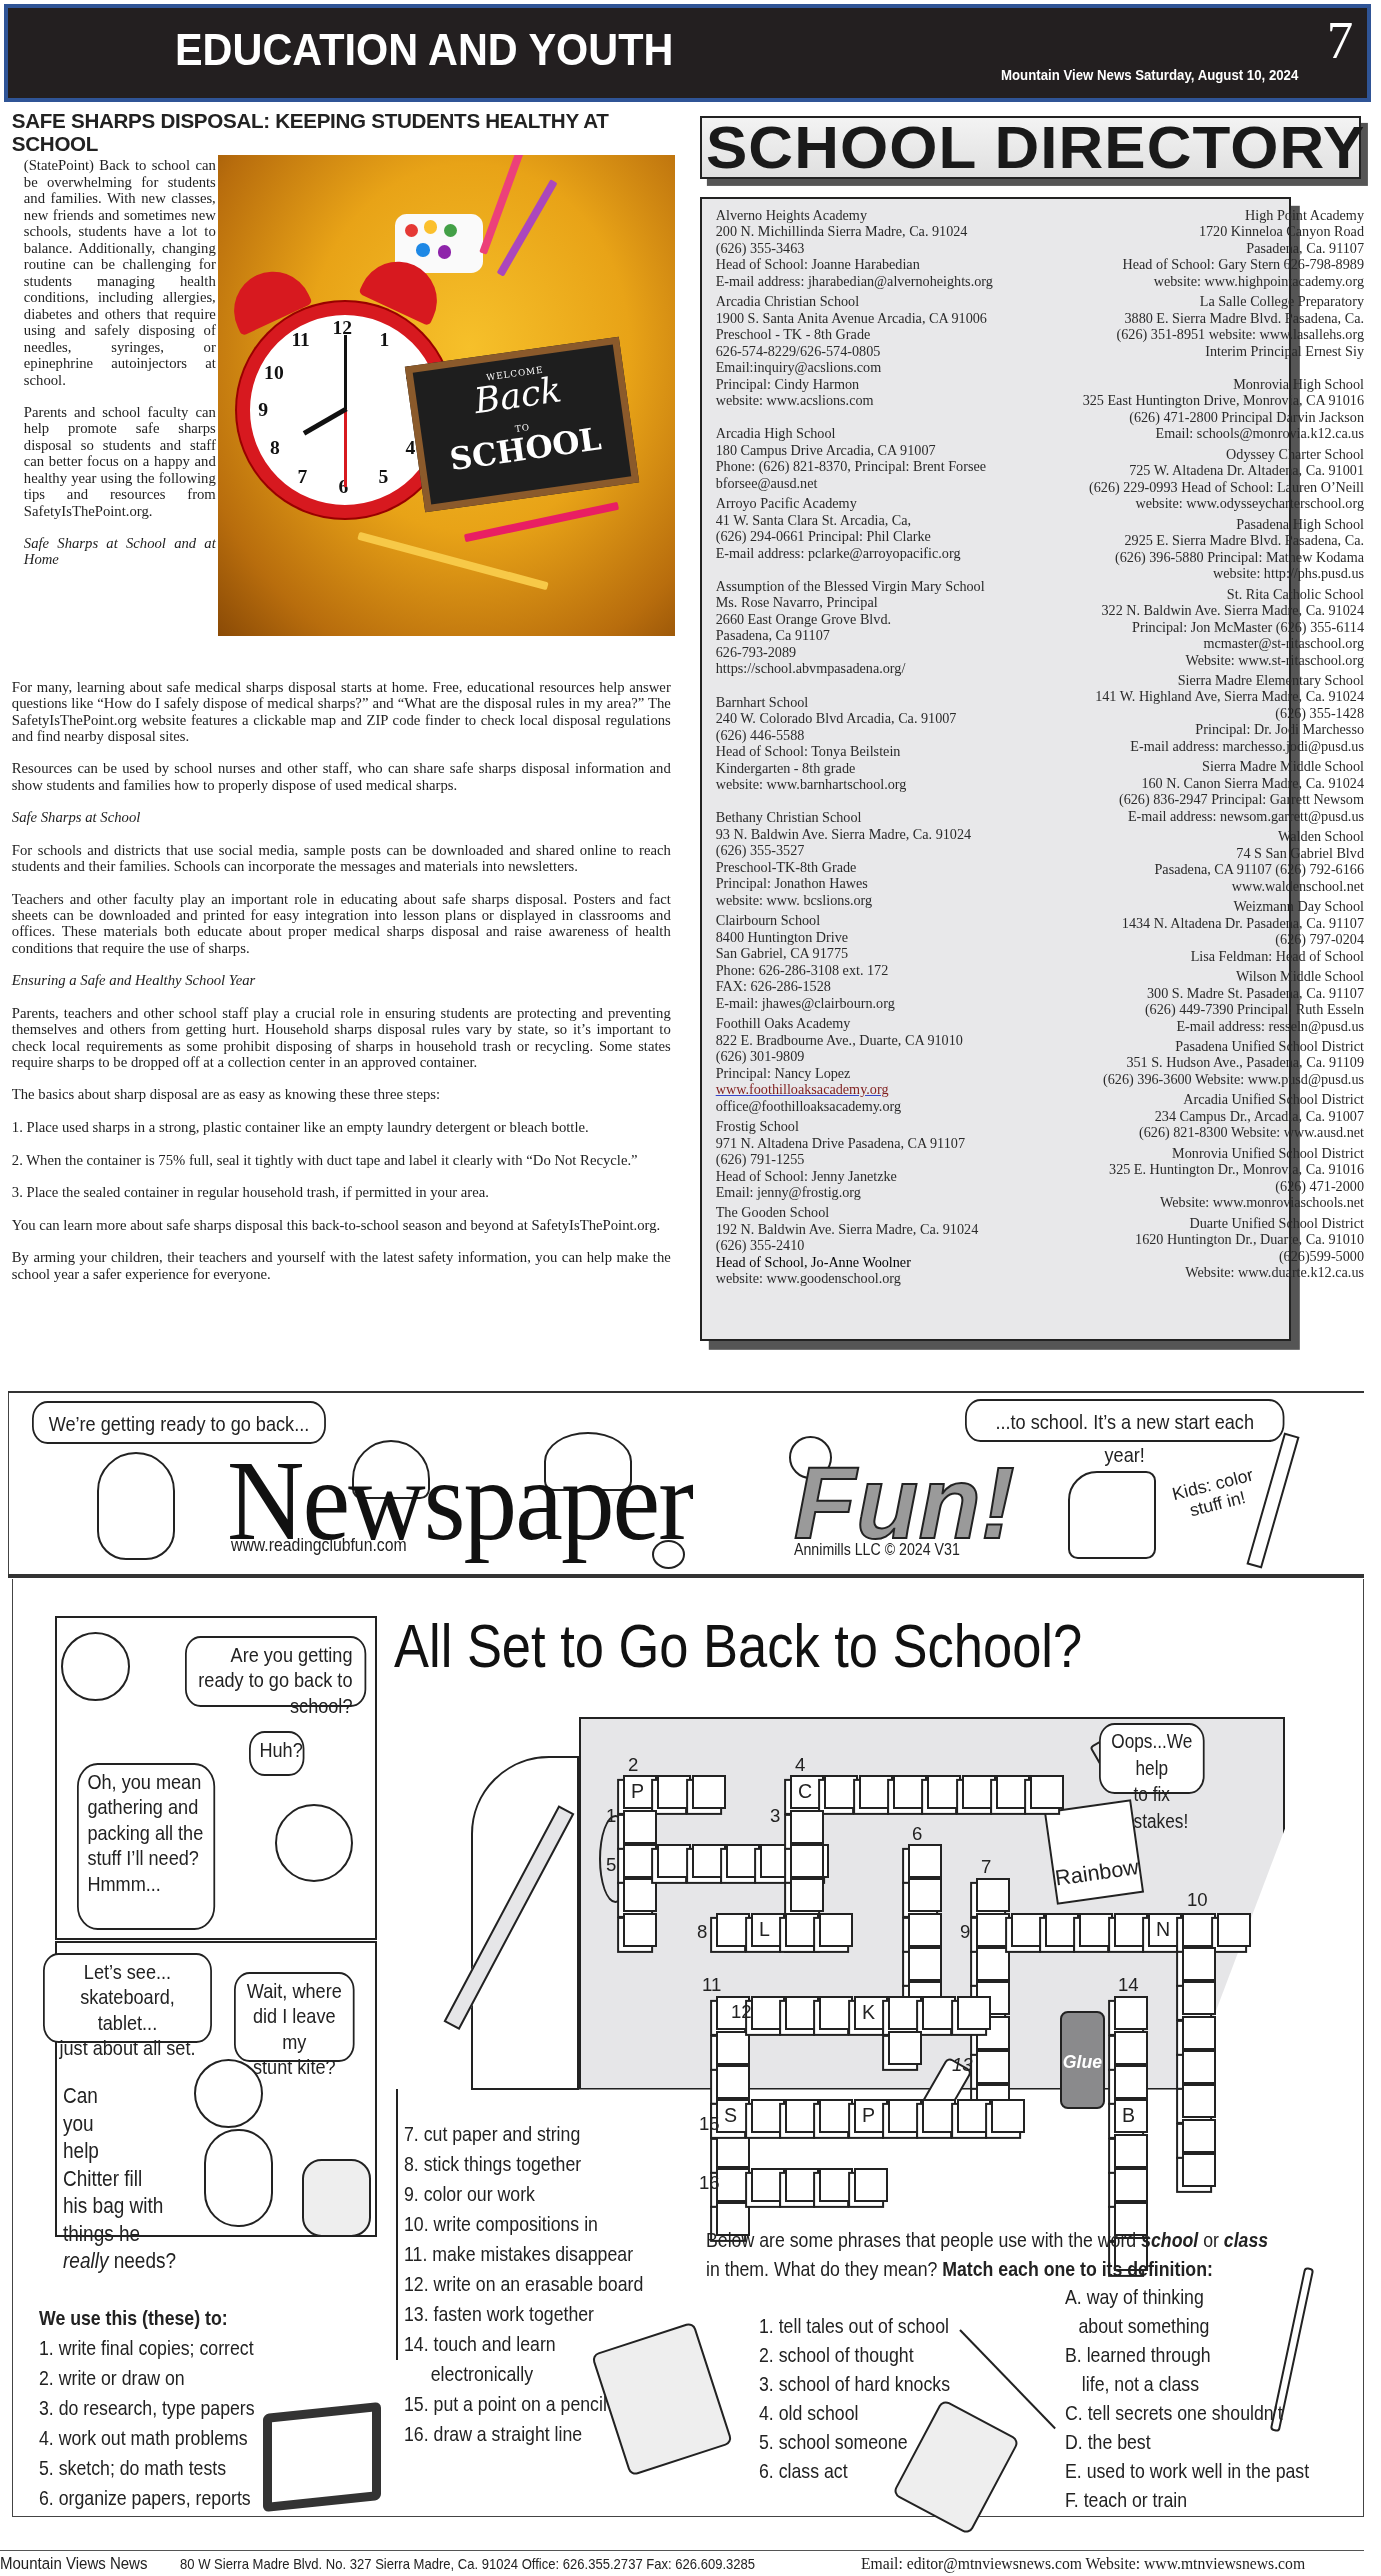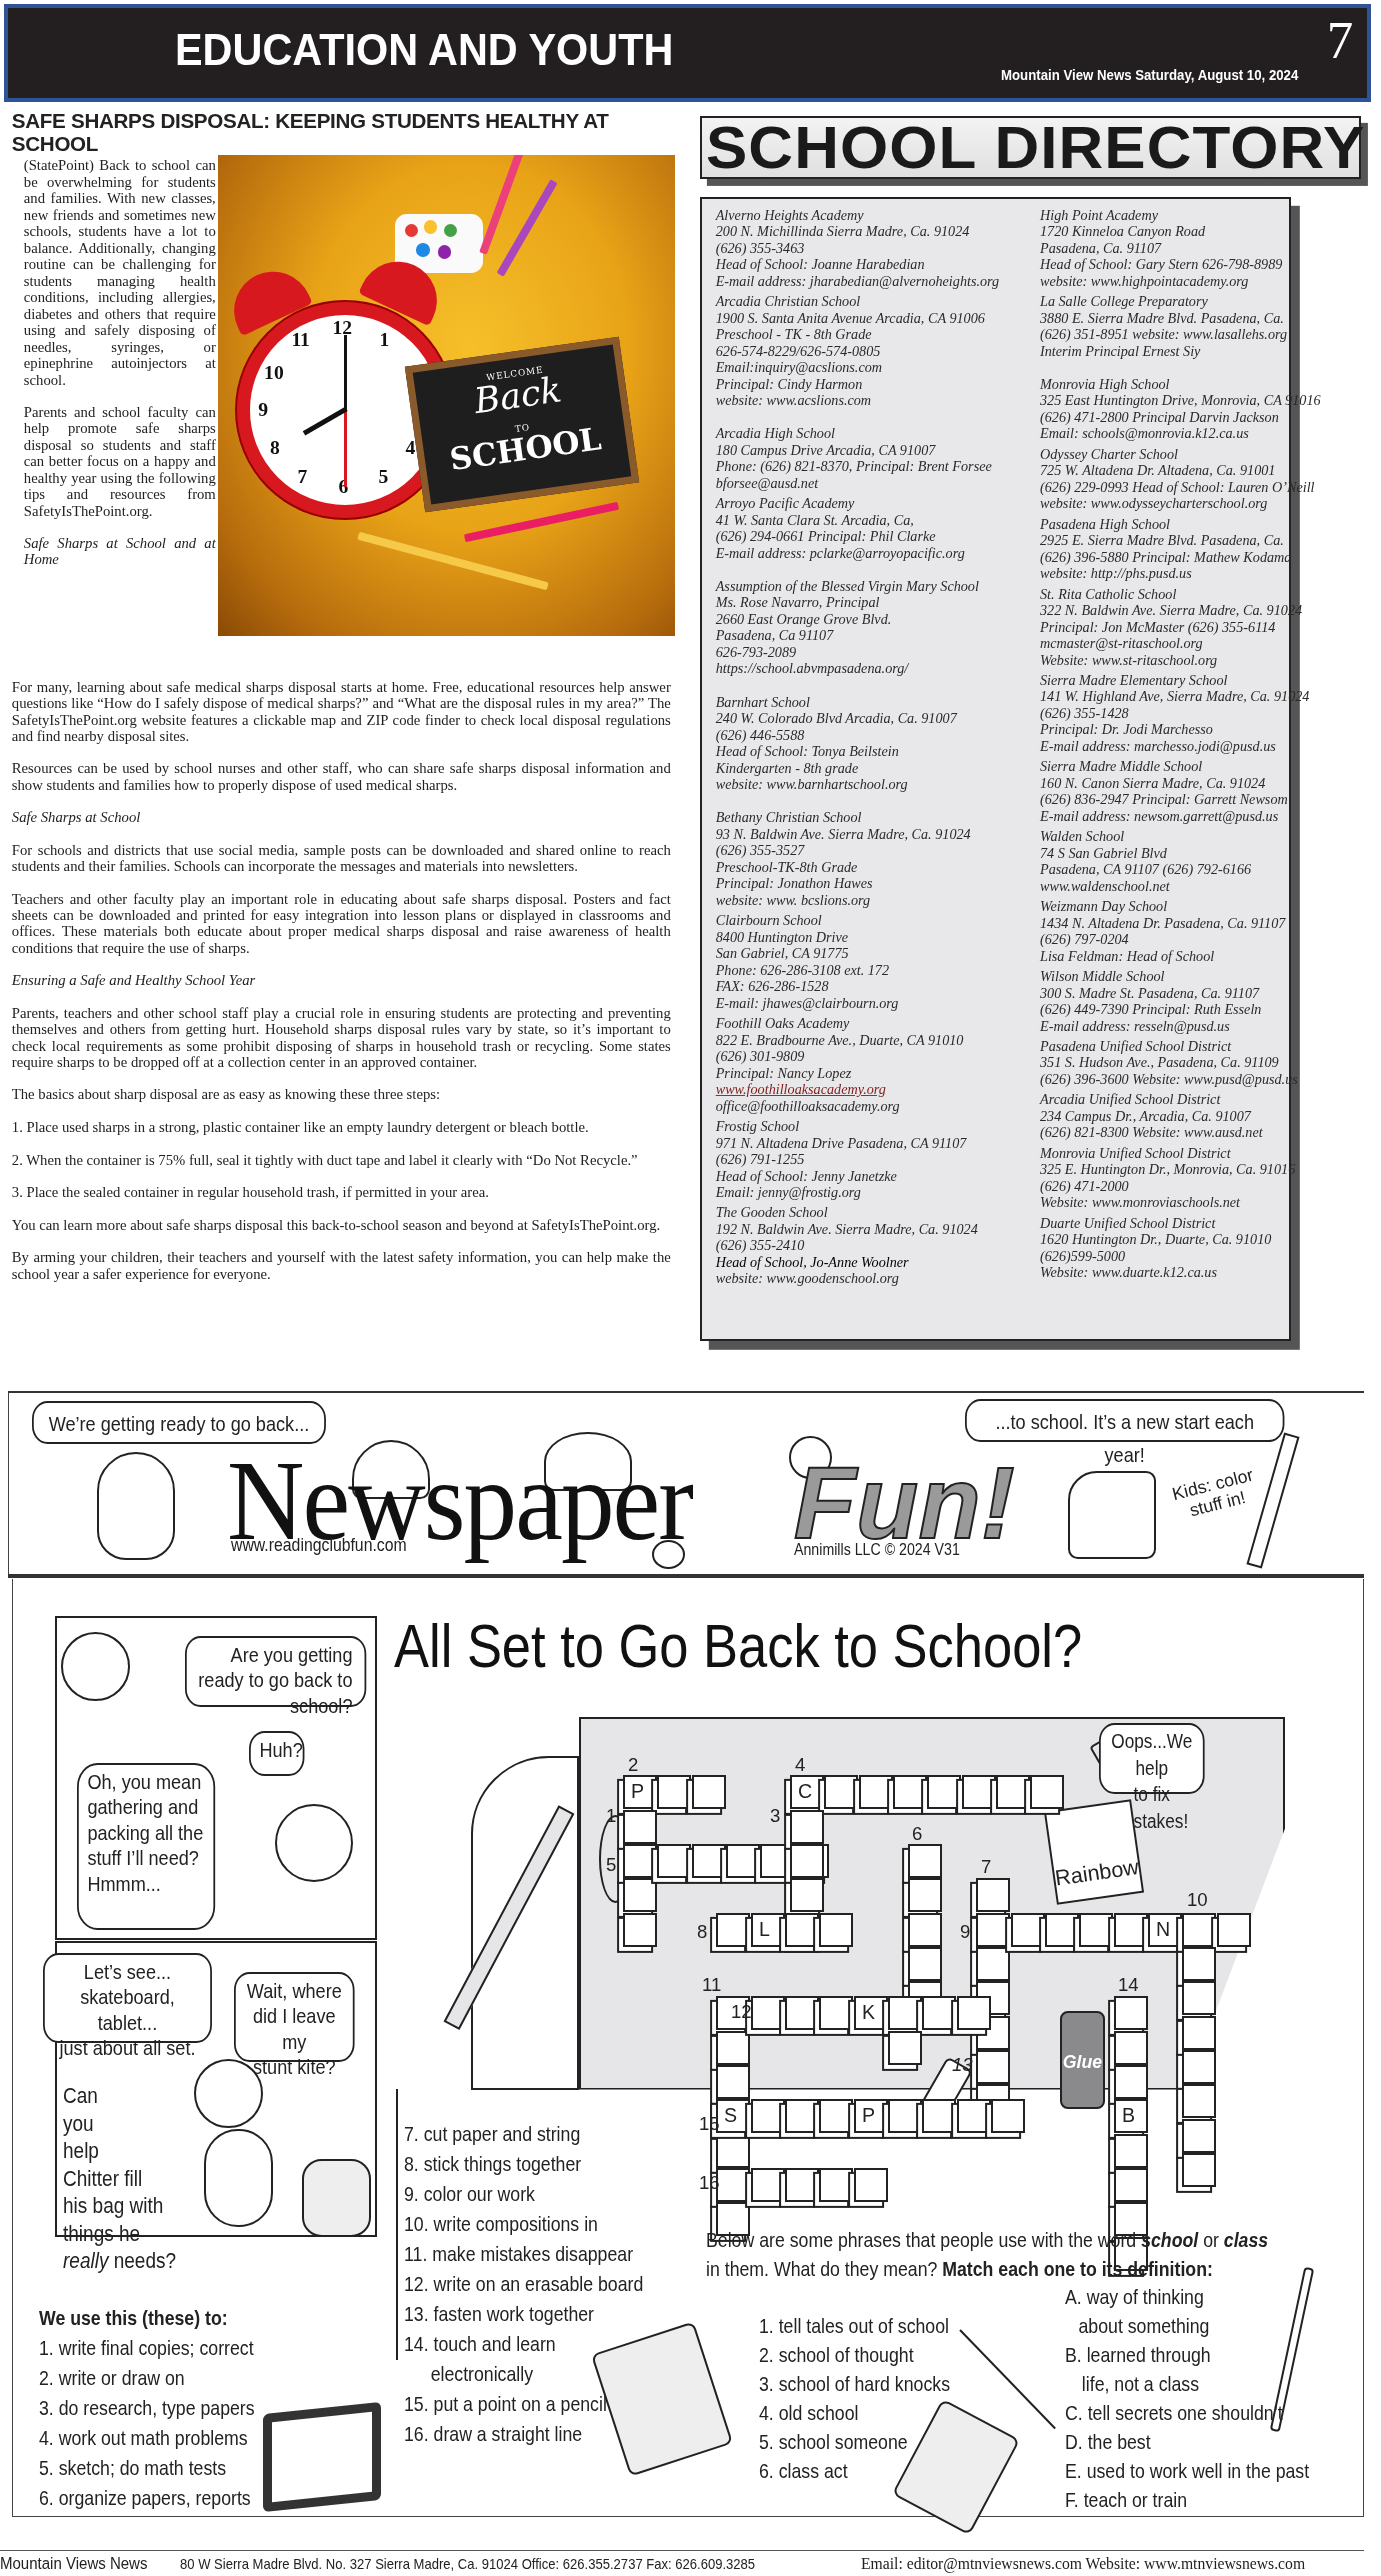--- a/index.html
+++ b/index.html
@@ -25,24 +25,24 @@
   .chalkboard .cb3 { font-size: 31px; font-weight: bold; line-height: 33px; }
   .photo .pencil { position: absolute; height: 7.8px; background: #f7c948; border-radius: 2px; }
   .photo .palette { position: absolute; left: 177px; top: 59px; width: 88px; height: 59px; background: #fafafa; border-radius: 11.8px; }
   .photo .dot { position: absolute; width: 13.7px; height: 13.7px; border-radius: 50%; }
   .article .body { position: absolute; left: 0; top: 569px; width: 659px; font-size: 14.7px; line-height: 16.3px; text-align: justify; }
   .article .body p { margin-bottom: 16.3px; }
   .article .body p.ital { font-style: italic; }
 
   .dir-title-box { position: absolute; left: 700px; top: 116px; width: 661px; height: 63px; background: linear-gradient(#f3f3f3,#e0e0e0); border: 2px solid #222; box-shadow: 6.9px 6.9px 0 #555; }
   .dir-title-box .dir-title { position: absolute; left: 3.9px; top: -3.9px; font-family: "Liberation Sans", sans-serif; font-weight: bold; font-size: 59px; color: #1a1a1a; transform: scaleX(1.05); transform-origin: left; letter-spacing: 1px; }
-  .directory { position: absolute; left: 700px; top: 197px; width: 591px; height: 1144px; background: #e8e8ea; border: 2px solid #222; box-shadow: 8.8px 8.8px 0 #555; font-style: italic; }
+  .directory { position: absolute; left: 700px; top: 197px; width: 591px; height: 1144px; background: #e8e8ea; border: 2px solid #222; box-shadow: 8.8px 8.8px 0 #555; }
   .dir-col { position: absolute; top: 7.8px; width: 324px; font-size: 14.2px; line-height: 16.5px; color: #2a2a2a; }
   .dir-col.left { left: 13.7px; }
-  .dir-col.right { left: 338px; }
+  .dir-col.right { left: 338px; text-align: right; }
   .entry { margin-bottom: 3.9px; }
   .entry.gap { margin-bottom: 16.7px; }
   .entry .ln { display: block; white-space: nowrap; }
   .entry .ln.link { color: #7f1d1d; text-decoration: underline; text-decoration-color: #3344cc; }
   .entry .ln.dark { color: #000; }
 
   .fun-top-rule { position: absolute; left: 7.8px; top: 1391px; width: 1356px; height: 2px; background: #333; }
   .fun-header { position: absolute; left: 7.8px; top: 1393px; width: 1356px; height: 184px; border-left: 1px solid #444; }
   .fun-bottom-rule { position: absolute; left: 7.8px; top: 1574px; width: 1356px; height: 3.9px; background: #333; }
   .bubble { position: absolute; border: 2px solid #222; border-radius: 17.7px; background: #fff; font-family: "Liberation Sans", sans-serif; color: #222; padding: 3.9px 9.8px; transform: scaleX(0.88); transform-origin: left; }

